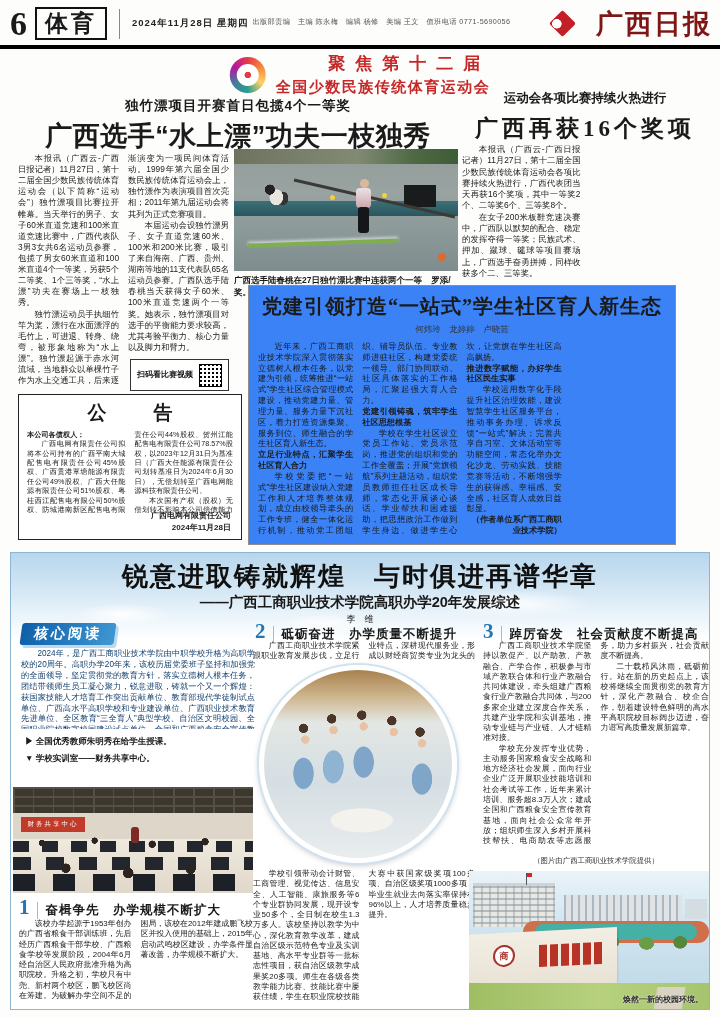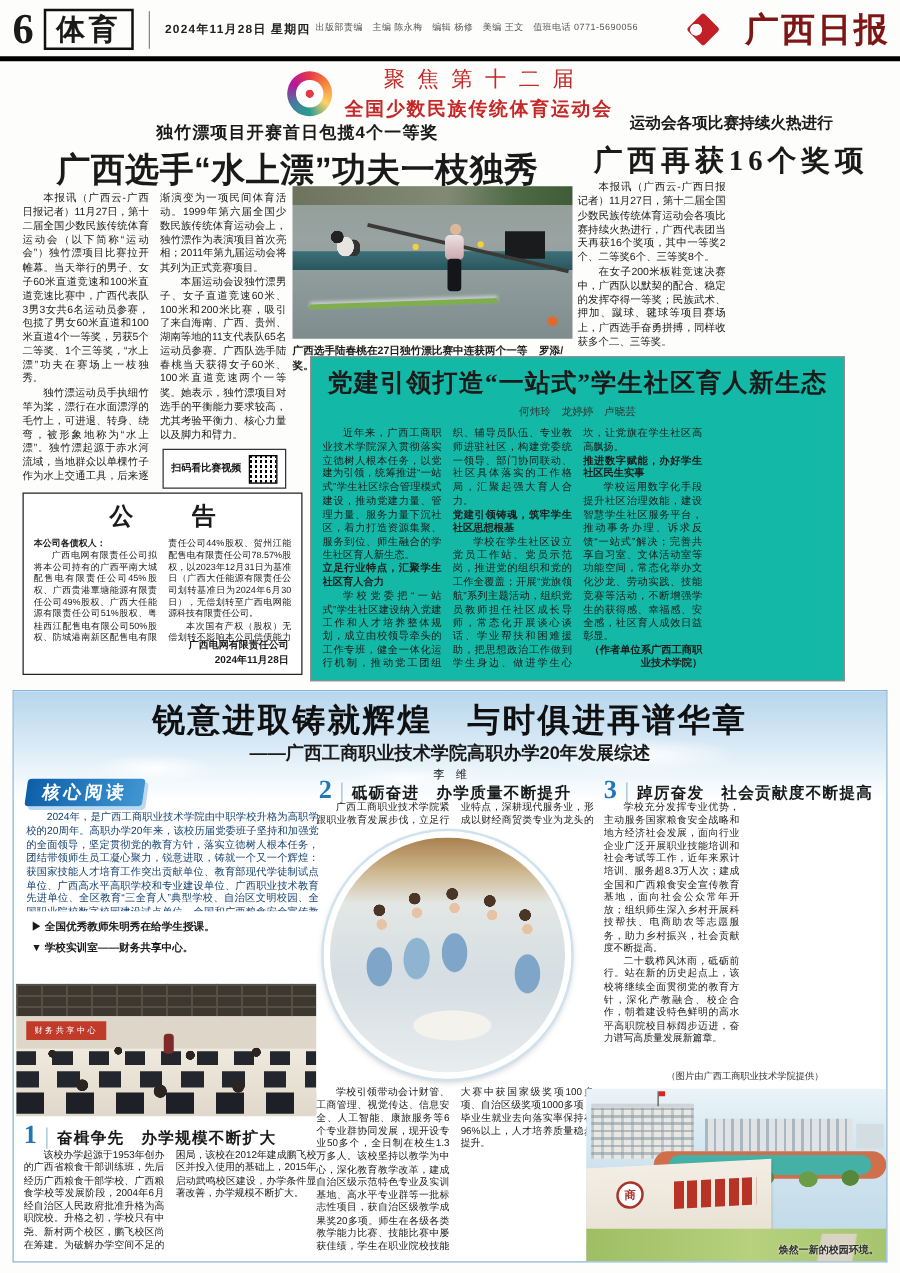--- a/index.html
+++ b/index.html
@@ -16,21 +16,21 @@
 .masthead{margin-left:auto;display:flex;align-items:center;gap:24px;}
 .mlogo{width:19px;height:19px;background:radial-gradient(circle at 30% 72%,#fff 0 4.5px,#c22026 5px);transform:rotate(45deg);border-radius:2px;}
 .mtitle{font-family:"Liberation Serif",serif;font-size:27px;font-weight:bold;color:#7e1616;letter-spacing:2px;}
 .topline{position:absolute;left:0;top:45px;width:720px;height:3.5px;background:#000;}
 
 
 .banner{position:absolute;left:50%;top:52px;transform:translateX(-50%);display:flex;align-items:center;gap:10px;}
 .emblem{width:36px;height:36px;border-radius:50%;background:conic-gradient(#e63946,#f4893d,#ffd166,#2a9d8f,#457b9d,#b5179e,#e63946);position:relative;flex:none;}
 .emblem::after{content:"";position:absolute;inset:7px;background:radial-gradient(circle at 50% 50%,#e63946 0 3px,#fff 3.5px);border-radius:50%;}
 .bannertext{text-align:center;}
-.bline1{font-size:17px;font-weight:400;color:#c62828;letter-spacing:10px;text-indent:10px;}
+.bline1{font-size:17px;font-weight:700;color:#c62828;letter-spacing:10px;text-indent:10px;text-align:right;}
 .bline2{font-size:15px;font-weight:900;color:#c62828;letter-spacing:1.5px;margin-top:3px;}
 
 
 .jbody{text-align:justify;overflow:hidden;column-fill:auto;}
 .jbody p{margin:0;text-indent:2em;}
 .jbody p.sub{font-weight:bold;text-indent:0;}
 .jbody p.attr{text-align:right;font-weight:bold;text-indent:0;}
 .jbody p.nlead{font-weight:bold;text-indent:0;}
 
 
@@ -56,21 +56,21 @@
 .qrlabel{font-size:8px;font-weight:bold;width:58px;line-height:1.3;}
 .qr{width:23px;height:23px;border:1px solid #000;background:repeating-linear-gradient(0deg,#000 0 2px,#fff 2px 4px),repeating-linear-gradient(90deg,#000 0 2px,#fff 2px 4px);background-blend-mode:screen;}
 
 
 .art-right{position:absolute;left:462px;top:90px;width:246px;height:192px;}
 .kicker2{font-size:12.5px;font-weight:bold;text-align:center;}
 .headline2{font-family:"Liberation Serif",serif;font-size:23px;font-weight:bold;text-align:center;letter-spacing:4px;margin-top:6px;}
 .rbody{position:absolute;left:0;top:54px;width:246px;height:136px;column-count:2;column-gap:9px;font-size:8.4px;line-height:1.34;}
 
 
-.art-party{position:absolute;left:248px;top:285px;width:428px;height:260px;border:1px solid #8e8e8e;padding:7px 9px 5px;background:#14b8a6;}
+.art-party{position:absolute;left:248px;top:285px;width:428px;height:260px;border:1px solid #8e8e8e;padding:7px 9px 5px;background:#3b82f6;}
 .headline3{font-family:"Liberation Serif",serif;font-size:20px;font-weight:bold;text-align:center;letter-spacing:1px;}
 .byline3{font-size:8.5px;text-align:center;margin-top:4px;color:#333;}
 .pbody{margin-top:6px;height:198px;column-count:4;column-gap:9px;font-size:8.2px;line-height:1.32;}
 
 
 .notice{position:absolute;left:18px;top:394px;width:224px;height:146px;border:1px solid #222;padding:5px 8px;background:#fff;}
 .ntitle{font-family:"Liberation Serif",serif;font-size:19px;font-weight:bold;text-align:center;letter-spacing:14px;text-indent:14px;}
 .nbody{margin-top:4px;height:88px;column-count:2;column-gap:9px;font-size:7.2px;line-height:1.3;}
 .nsigs{position:absolute;right:10px;bottom:5px;text-align:right;font-size:8px;font-weight:bold;line-height:1.5;}
 
@@ -302,20 +302,21 @@
   </div>
   <div class="sec-text sec2b jbody">
     <p>学校引领带动会计财管、工商管理、视觉传达、信息安全、人工智能、康旅服务等6个专业群协同发展，现开设专业50多个，全日制在校生1.3万多人。该校坚持以教学为中心，深化教育教学改革，建成自治区级示范特色专业及实训基地、高水平专业群等一批标志性项目，获自治区级教学成果奖20多项。师生在各级各类教学能力比赛、技能比赛中屡获佳绩，学生在职业院校技能大赛中获国家级奖项100多项、自治区级奖项1000多项，毕业生就业去向落实率保持在96%以上，人才培养质量稳步提升。</p>
   </div>
 
   <div class="fsec-head h3row">
     <span class="fnum">3</span>
     <span class="fsec-title">踔厉奋发　社会贡献度不断提高</span>
   </div>
   <div class="sec-text sec3 jbody">
+      <p>广西工商职业技术学院坚持以教促产、以产助教、产教融合、产学合作，积极参与市域产教联合体和行业产教融合共同体建设，牵头组建广西粮食行业产教融合共同体，与200多家企业建立深度合作关系，共建产业学院和实训基地，推动专业链与产业链、人才链精准对接。</p>
       <p>学校充分发挥专业优势，主动服务国家粮食安全战略和地方经济社会发展，面向行业企业广泛开展职业技能培训和社会考试等工作，近年来累计培训、服务超8.3万人次；建成全国和广西粮食安全宣传教育基地，面向社会公众常年开放；组织师生深入乡村开展科技帮扶、电商助农等志愿服务，助力乡村振兴，社会贡献度不断提高。</p>
       <p>二十载栉风沐雨，砥砺前行。站在新的历史起点上，该校将继续全面贯彻党的教育方针，深化产教融合、校企合作，朝着建设特色鲜明的高水平高职院校目标阔步迈进，奋力谱写高质量发展新篇章。</p>
     </div>
 
   <div class="pnote">（图片由广西工商职业技术学院提供）</div>
 
   <div class="photo-campus">
     <div class="cp-b1"></div>
     <div class="cp-pole"></div>
     <div class="cp-flag"></div>

